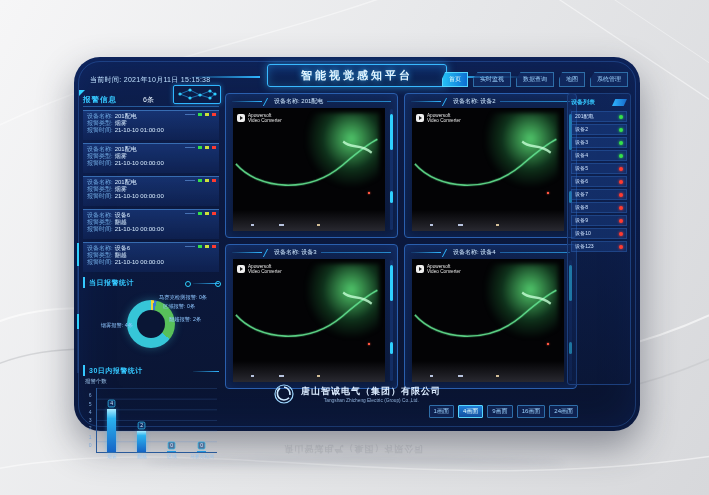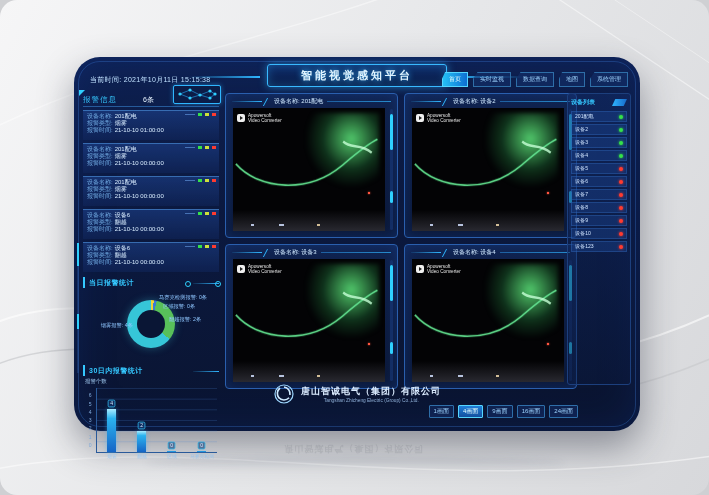--- a/index.html
+++ b/index.html
@@ -1,18 +1,18 @@
 <!DOCTYPE html>
 <html><head>
 <meta charset="utf-8">
 <style>
   html,body{margin:0;padding:0;background:#cfd0d3;}
   .stage{position:relative;width:709px;height:495px;overflow:hidden;
     background:linear-gradient(120deg,#f6f6f7 0%,#e7e8ea 45%,#d7d8db 100%);
-    font-family:"Liberation Sans","DejaVu Sans",sans-serif;border-radius:17px;}
+    font-family:"Liberation Sans","DejaVu Sans",sans-serif;}
   .bgdeco{position:absolute;inset:0;pointer-events:none;}
 
   
   .dash{position:absolute;left:74px;top:57px;width:566px;height:374px;border-radius:26px;
     background:linear-gradient(175deg,#0e2152 0%,#0b1940 38%,#0a142f 100%);
     box-shadow:0 16px 36px rgba(40,45,60,.45), inset 0 0 40px rgba(20,60,160,.25);}
   .bezel{position:absolute;inset:4px;border:1px solid rgba(70,140,240,.28);border-radius:22px;pointer-events:none;}
 
   
   .time{position:absolute;left:16px;top:18px;font-size:7px;color:#bfe0ff;letter-spacing:.3px;}
@@ -30,21 +30,21 @@
     clip-path:polygon(0 45%,12% 0,100% 0,100% 100%,0 100%);cursor:pointer;}
   .tab[data-active="true"]{background:linear-gradient(90deg,#25c0f5,#0e6fd2);color:#ecffff;border-color:#55d6ff;
     box-shadow:0 0 6px rgba(47,182,255,.6);}
 
   
   .left{position:absolute;left:9px;top:36px;width:136px;bottom:12px;}
   .corner-tri{position:absolute;left:-4px;top:-3px;width:0;height:0;border-top:6px solid #2fd0ff;border-right:6px solid transparent;}
   .left-scrollbar{position:absolute;left:-6px;top:150px;height:130px;width:2px;
     background:linear-gradient(180deg,#2fd0ff 0 18%,rgba(40,90,170,.35) 18% 55%,#2fd0ff 55% 66%,rgba(40,90,170,.35) 66%);}
   .alarm-head{position:relative;display:flex;align-items:center;height:13px;border-bottom:1px solid rgba(60,140,220,.55);}
-  .alarm-title{font-size:7.5px;font-weight:normal;color:#35c8ff;letter-spacing:1px;}
+  .alarm-title{font-size:7.5px;font-weight:bold;color:#35c8ff;letter-spacing:1px;}
   .alarm-count{font-size:7px;color:#e8f4ff;margin-left:26px;}
   .topo{position:absolute;right:-2px;top:-8px;width:46px;height:17px;border:1px solid #2fb6ff;border-radius:2px;
     background:#0b1d48;box-shadow:0 0 5px rgba(47,182,255,.5);}
   .card{position:relative;margin-top:3px;height:25px;padding:2px 4px;
     background:linear-gradient(180deg,rgba(36,80,168,.42),rgba(16,38,92,.55));
     border-top:1px solid rgba(90,170,255,.55);cursor:pointer;}
   .crow{font-size:6px;line-height:7px;white-space:nowrap;}
   .lbl{color:#6fa8e0;}
   .val{color:#d8ecff;margin-left:2px;}
   .chips{position:absolute;right:3px;top:2px;display:flex;gap:3px;align-items:center;}

